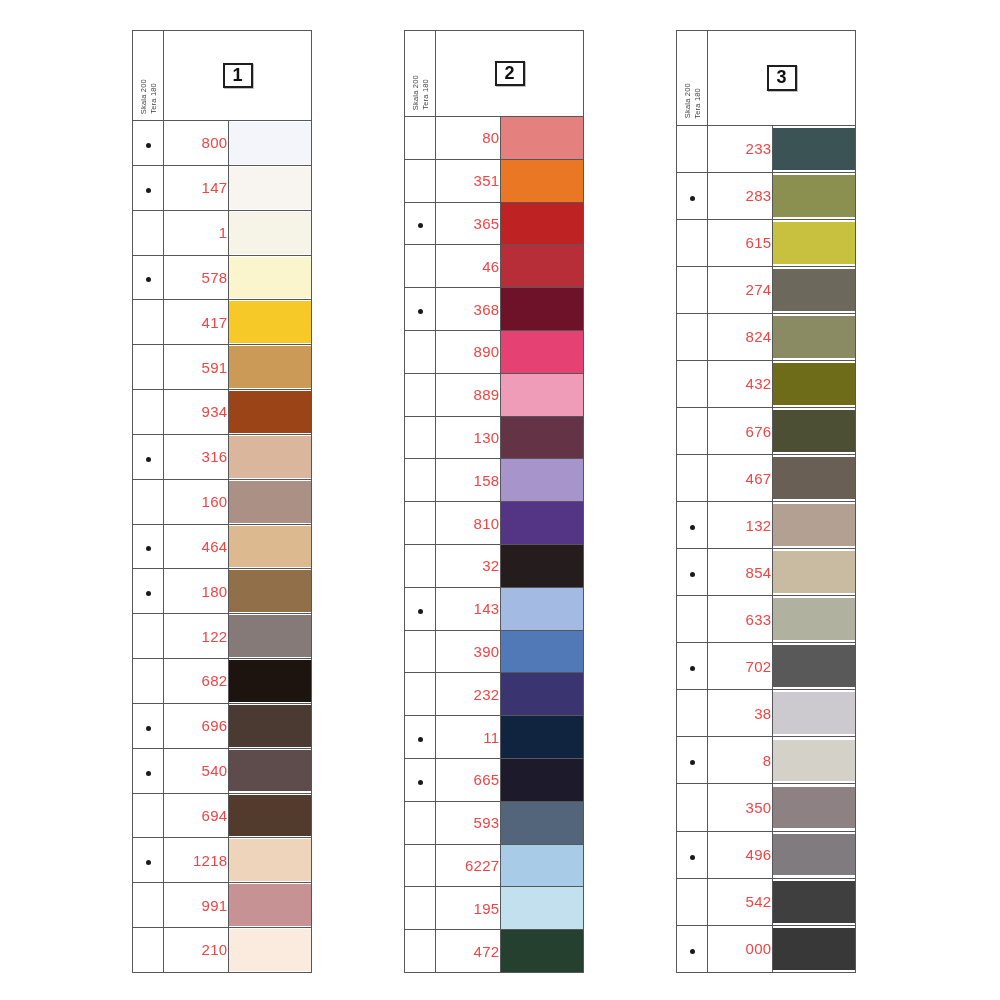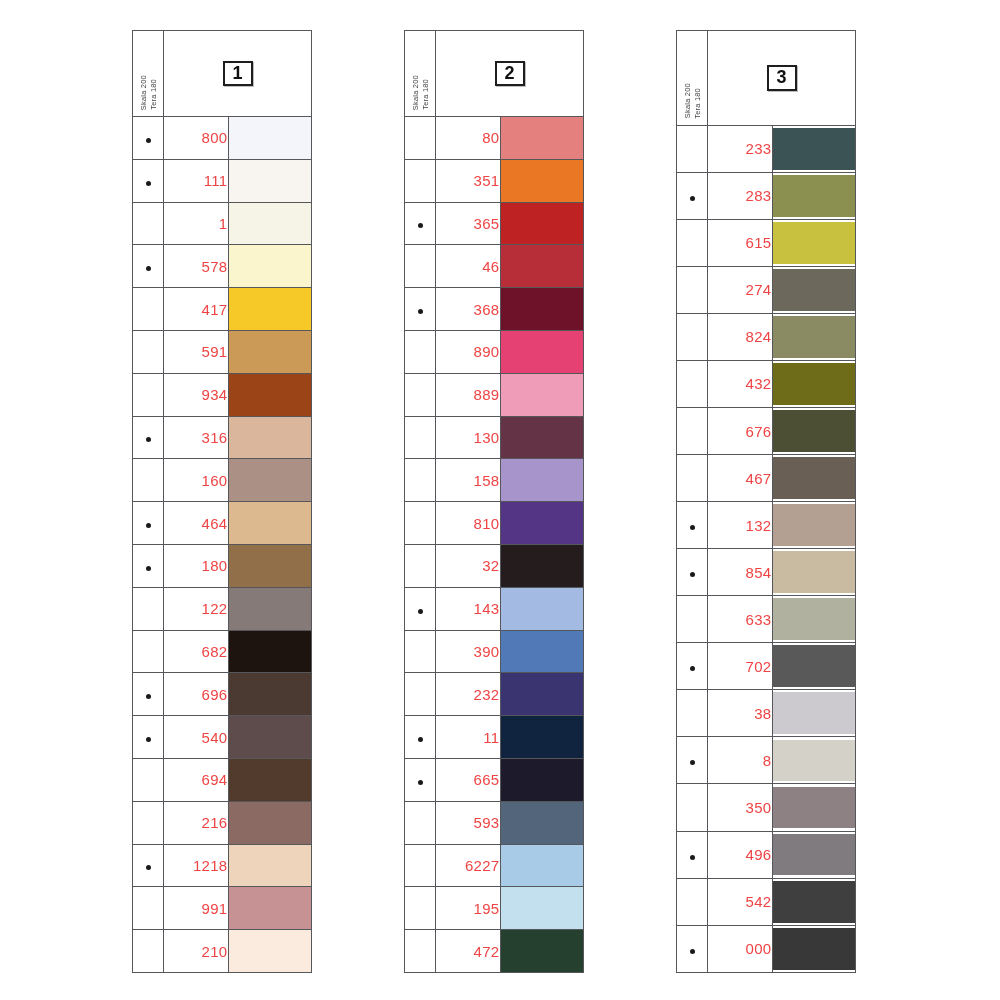--- a/index.html
+++ b/index.html
@@ -158,21 +158,21 @@
           </tr>
           <tr class="data-row">
             <td class="dot-cell"><span class="dot"></span></td>
             <td class="num-cell">800</td>
             <td class="swatch-cell">
               <div class="swatch" style="background: rgb(244, 245, 251);"></div>
             </td>
           </tr>
           <tr class="data-row">
             <td class="dot-cell"><span class="dot"></span></td>
-            <td class="num-cell">111</td>
+            <td class="num-cell">147</td>
             <td class="swatch-cell">
               <div class="swatch" style="background: rgb(248, 245, 240);"></div>
             </td>
           </tr>
           <tr class="data-row">
             <td class="dot-cell"><span class="dot hidden"></span></td>
             <td class="num-cell">1</td>
             <td class="swatch-cell">
               <div class="swatch" style="background: rgb(246, 243, 231);"></div>
             </td>
@@ -259,27 +259,20 @@
             <td class="num-cell">540</td>
             <td class="swatch-cell">
               <div class="swatch" style="background: rgb(94, 76, 76);"></div>
             </td>
           </tr>
           <tr class="data-row">
             <td class="dot-cell"><span class="dot hidden"></span></td>
             <td class="num-cell">694</td>
             <td class="swatch-cell">
               <div class="swatch" style="background: rgb(82, 58, 44);"></div>
-            </td>
-          </tr>
-          <tr class="data-row">
-            <td class="dot-cell"><span class="dot hidden"></span></td>
-            <td class="num-cell">216</td>
-            <td class="swatch-cell">
-              <div class="swatch" style="background: rgb(140, 106, 100);"></div>
             </td>
           </tr>
           <tr class="data-row">
             <td class="dot-cell"><span class="dot"></span></td>
             <td class="num-cell">1218</td>
             <td class="swatch-cell">
               <div class="swatch" style="background: rgb(238, 212, 186);"></div>
             </td>
           </tr>
           <tr class="data-row">

